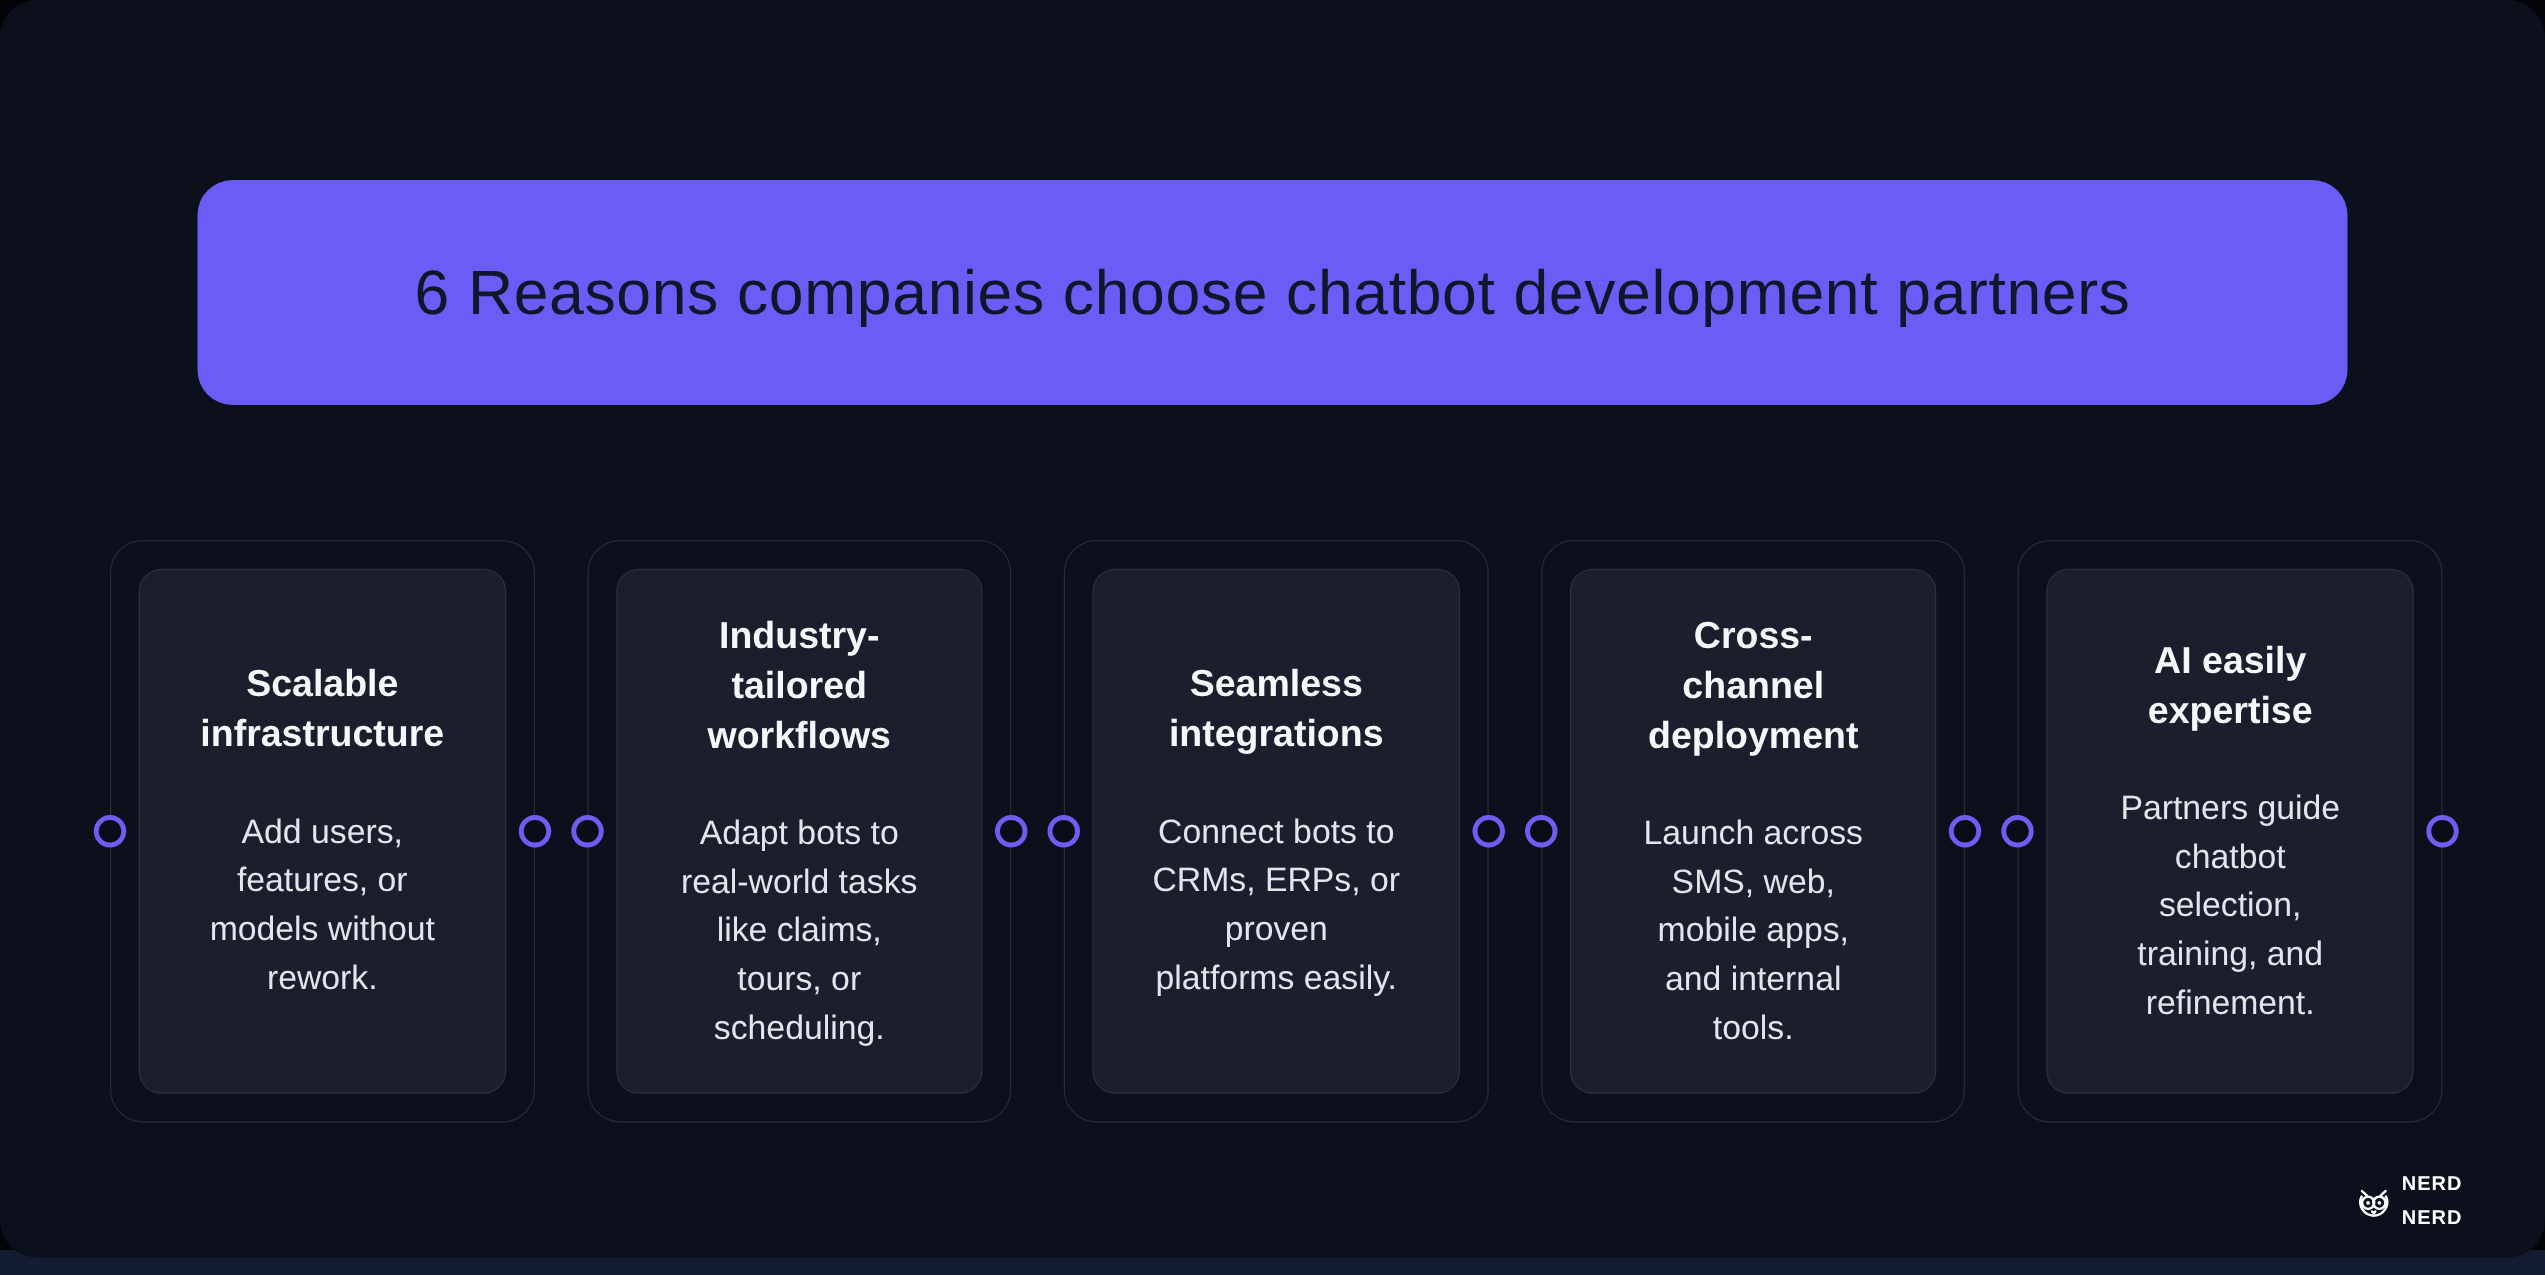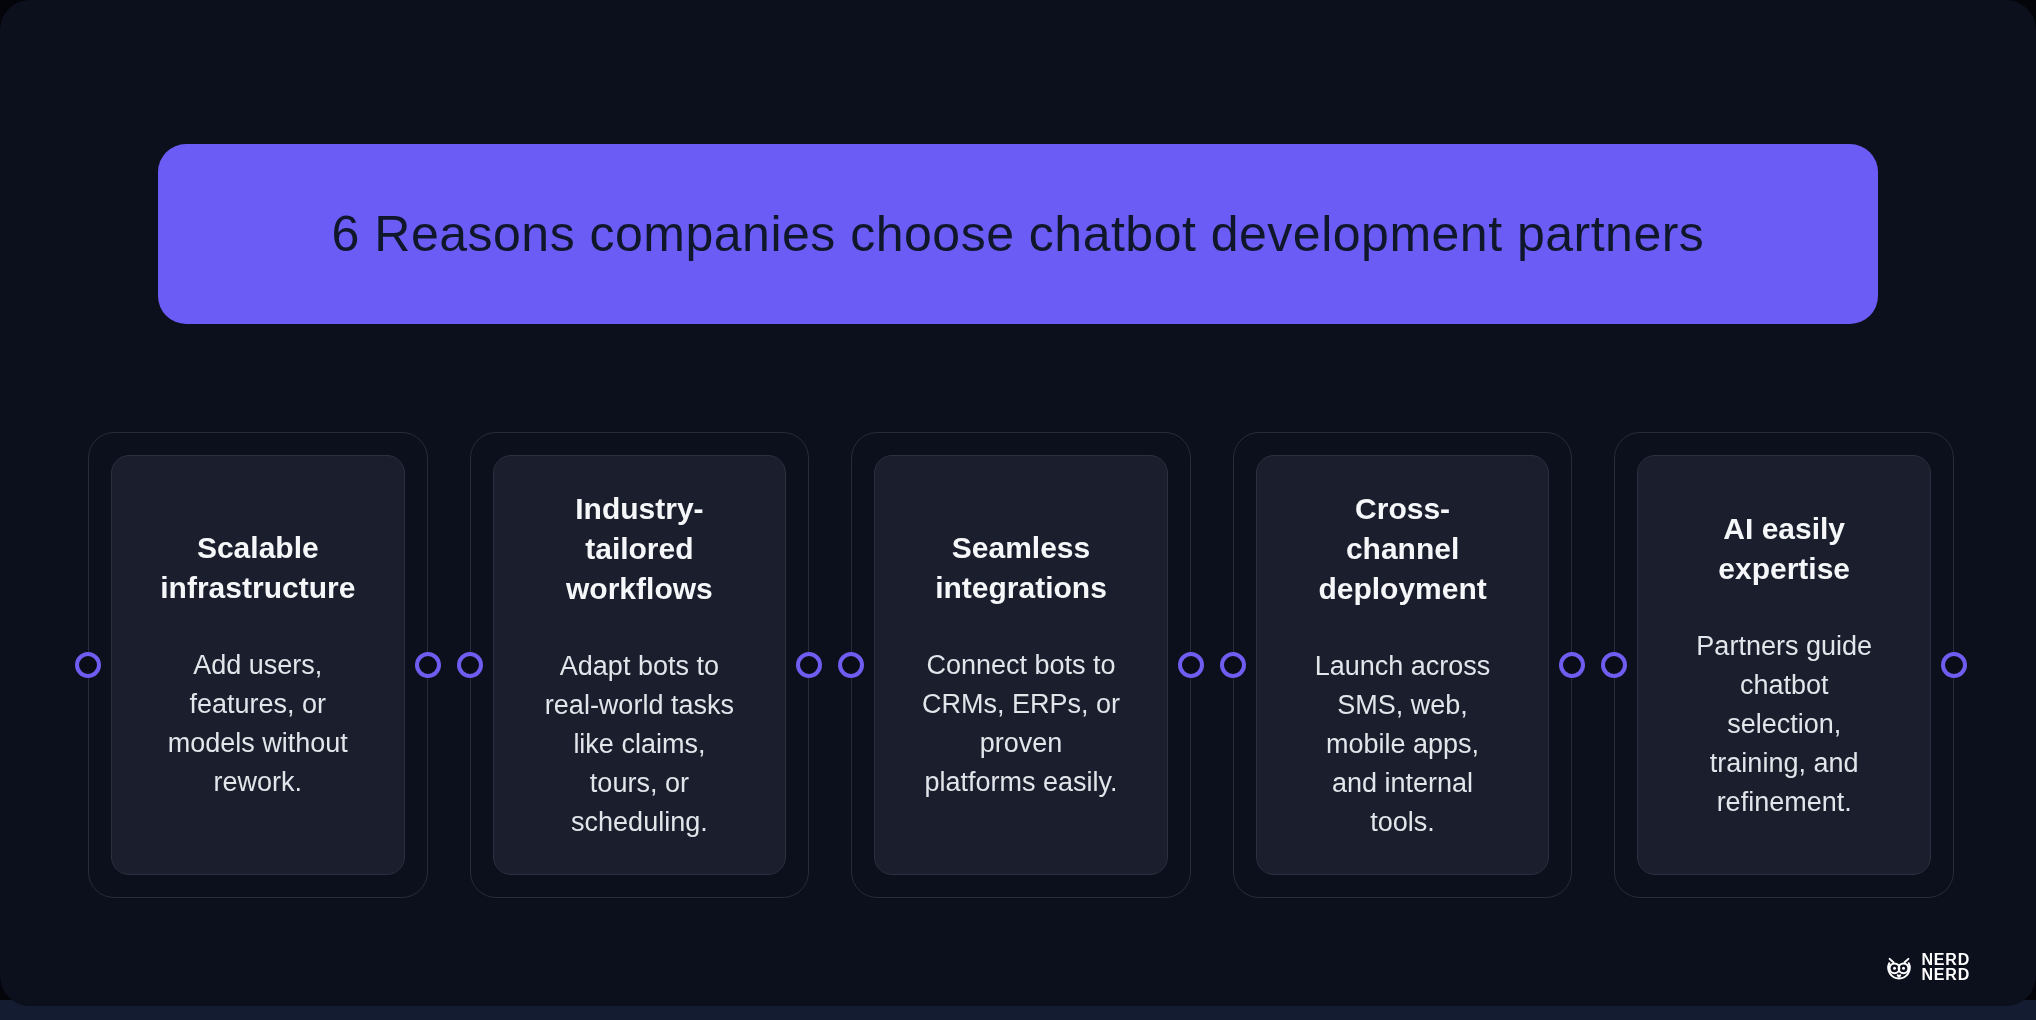--- a/index.html
+++ b/index.html
@@ -56,20 +56,21 @@
   .dot-left{left:-14px;}
   .dot-right{right:-14px;}
   .logo{
     position:absolute;right:66px;bottom:24px;
     display:flex;align-items:center;gap:7px;
   }
   .logo-text{
     display:flex;flex-direction:column;justify-content:center;
     color:#ffffff;font-weight:700;font-size:16px;line-height:15px;
     letter-spacing:.8px;
+    gap:12px;
   }
   .owl{width:30px;height:30px;display:block;}
 </style>
 </head>
 <body style="--accent: #6c5cf6; --accent-ring: #6e5df0;">
 
 <div class="bottom-strip"></div>
 
 <div class="panel">
 

